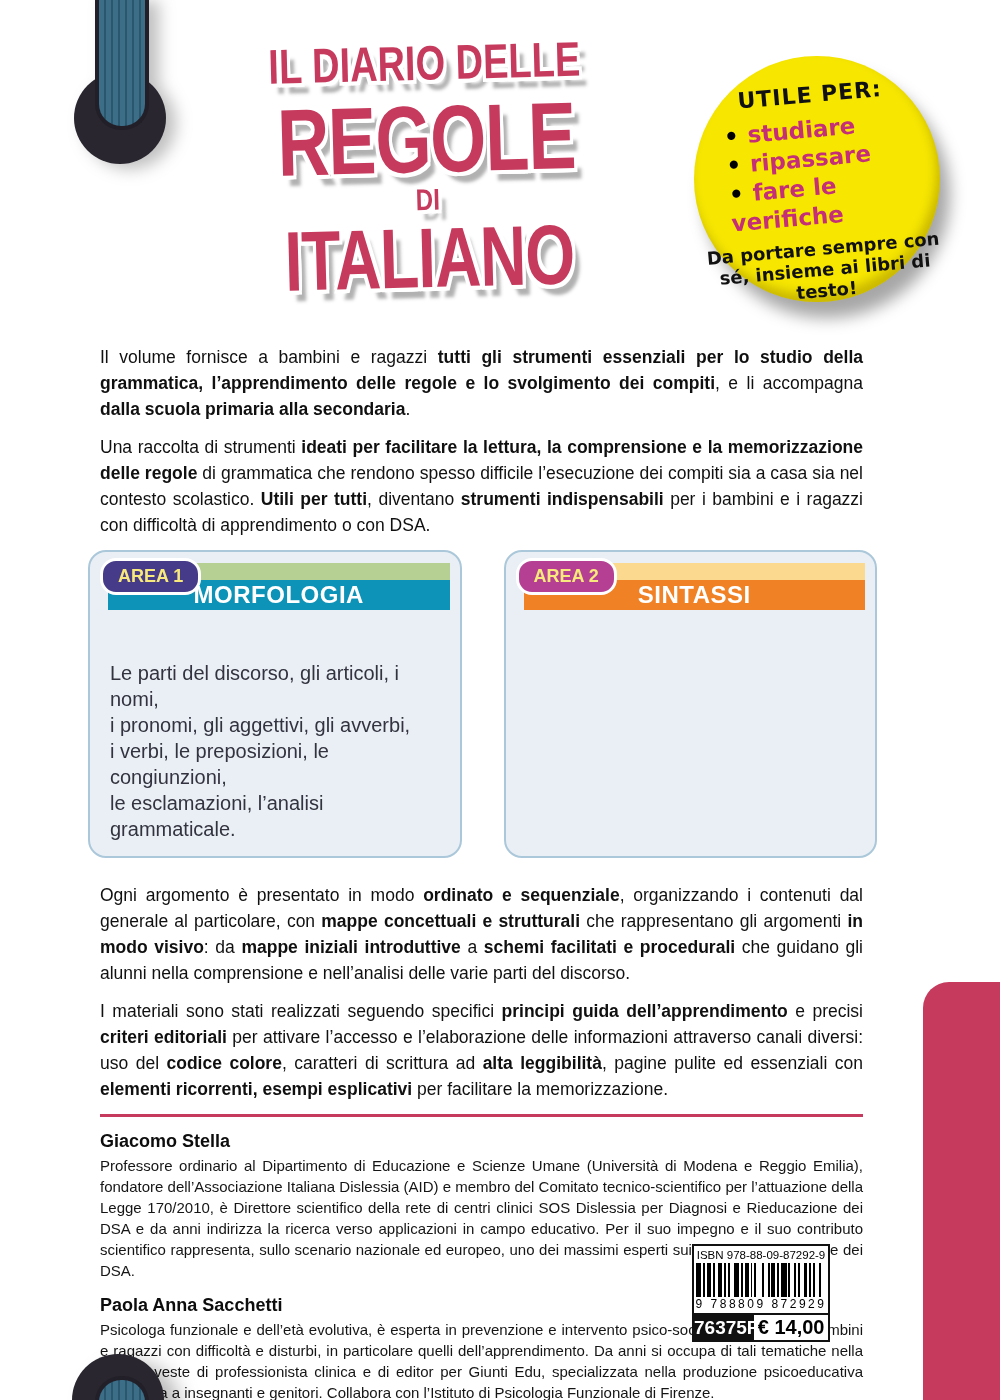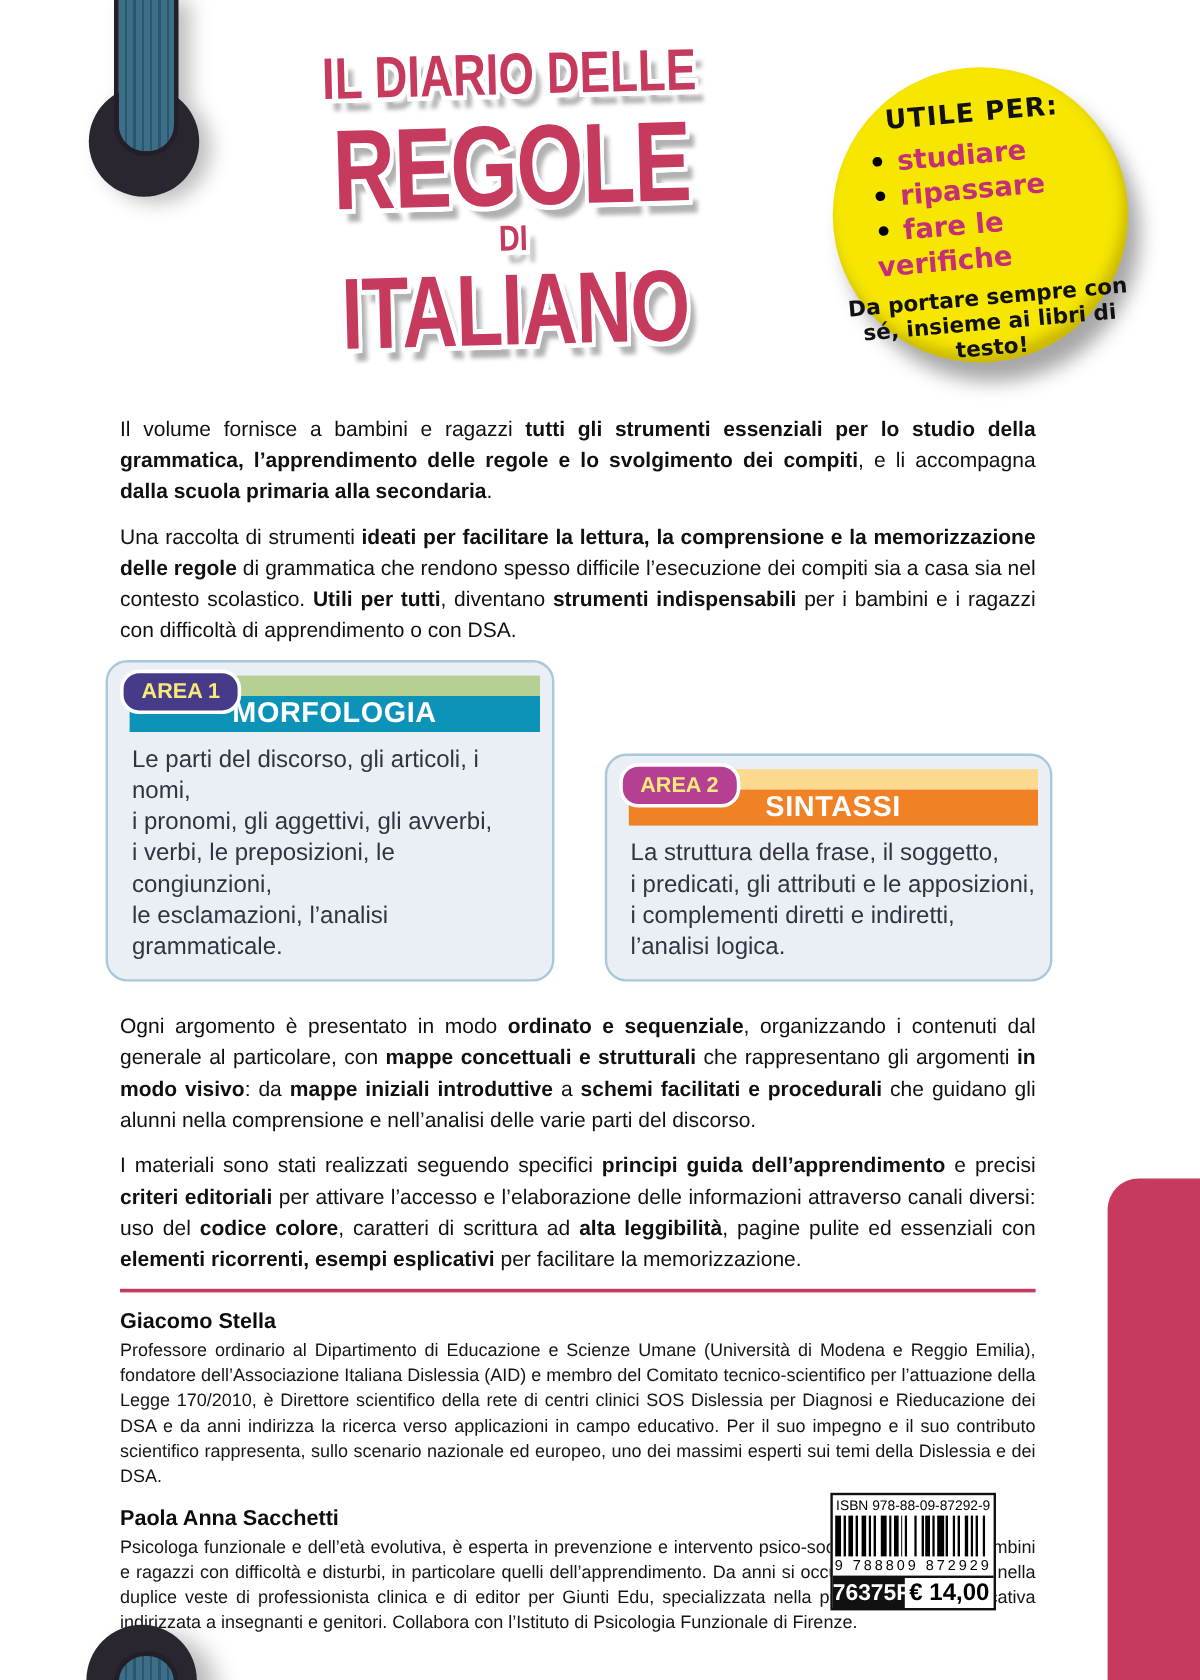--- a/index.html
+++ b/index.html
@@ -40,30 +40,30 @@
   .badge-items li::before{content:"•";color:#000;margin-right:9px;}
   .badge-footer{margin-top:7px;text-align:center;font-size:18px;line-height:21px;font-weight:bold;color:#111;}
 
   
   .content{position:absolute;left:100px;top:344px;width:763px;z-index:2;}
   .content p.rich{margin:0 0 12px;font-size:17.5px;line-height:26px;text-align:justify;color:#101010;}
   .rich b{font-weight:bold;}
   .lead-in{margin-bottom:8px !important;}
 
   
-  .areas-row{position:relative;display:flex;gap:42px;margin:8px 0 24px -12px;width:789px;align-items:flex-end;}
+  .areas-row{position:relative;display:flex;gap:42px;margin:8px 0 24px -12px;width:789px;}
   .area-box{position:relative;flex:1;min-height:172px;background:var(--box-bg,#e9eff5);
             border:2px solid var(--box-border,#abc8da);border-radius:18px;box-sizing:border-box;}
   .area-tab{position:absolute;left:10px;top:6px;z-index:3;background:var(--tab-bg,#453b88);
             color:var(--tab-text,#f7e97c);font-weight:bold;font-size:18px;padding:5px 15px;
             border:3px solid #fff;border-radius:16px;}
   .area-strip{position:absolute;left:96px;right:10px;top:11px;height:17px;background:var(--strip,#b6cf92);}
   .area-bar{position:absolute;left:18px;right:10px;top:28px;height:30px;background:var(--bar,#0d93b7);
             color:#fff;font-weight:bold;font-size:24px;text-align:center;line-height:30px;letter-spacing:.5px;}
-  .area-body{padding:68px 12px 14px 20px;font-size:20px;line-height:26px;color:#33333f;white-space:pre-line;}
+  .area-body{padding:68px 12px 14px 20px;font-size:20px;line-height:26px;color:#33333f;white-space:pre-line;margin-top:40px;}
 
   
   .rule{border:none;border-top:3px solid var(--accent,#c63a5d);margin:8px 0 0;}
   .author-name{font-size:18px;font-weight:bold;margin:14px 0 3px;color:#0d0d0d;}
   .author-bio{margin:0 0 14px;font-size:15px;line-height:21px;text-align:justify;color:#151515;}
 
   
   .barcode-box{position:absolute;left:692px;top:1244px;width:138px;background:#fff;
                border:2px solid #111;z-index:2;text-align:center;box-sizing:border-box;}
   .isbn-text{font-size:11.5px;padding-top:3px;color:#000;}
@@ -117,24 +117,20 @@
       <div class="area-bar">MORFOLOGIA</div>
       <div class="area-body">Le parti del discorso, gli articoli, i nomi,
 i pronomi, gli aggettivi, gli avverbi,
 i verbi, le preposizioni, le congiunzioni,
 le esclamazioni, l’analisi grammaticale.</div>
     </div>
     <div class="area-box" style="--tab-bg: #b43f93; --tab-text: #f7e97c; --strip: #fbd98e; --bar: #f08124;">
       <div class="area-tab">AREA 2</div>
       <div class="area-strip"></div>
       <div class="area-bar">SINTASSI</div>
-      <div class="area-body">La struttura della frase, il soggetto,
-i predicati, gli attributi e le apposizioni,
-i complementi diretti e indiretti,
-l’analisi logica.</div>
     </div>
   </div>
 
   <p class="rich"><span>Ogni argomento è presentato in modo </span><b>ordinato e sequenziale</b><span>, organizzando i contenuti dal generale al particolare, con </span><b>mappe concettuali e strutturali</b><span> che rappresentano gli argomenti </span><b>in modo visivo</b><span>: da </span><b>mappe iniziali introduttive</b><span> a </span><b>schemi facilitati e procedurali</b><span> che guidano gli alunni nella comprensione e nell’analisi delle varie parti del discorso.</span></p>
   <p class="rich"><span>I materiali sono stati realizzati seguendo specifici </span><b>principi guida dell’apprendimento</b><span> e precisi </span><b>criteri editoriali</b><span> per attivare l’accesso e l’elaborazione delle informazioni attraverso canali diversi: uso del </span><b>codice colore</b><span>, caratteri di scrittura ad </span><b>alta leggibilità</b><span>, pagine pulite ed essenziali con </span><b>elementi ricorrenti, esempi esplicativi</b><span> per facilitare la memorizzazione.</span></p>
 
   <hr class="rule">
 
   <div class="author-name">Giacomo Stella</div>
   <p class="author-bio">Professore ordinario al Dipartimento di Educazione e Scienze Umane (Università di Modena e Reggio Emilia), fondatore dell’Associazione Italiana Dislessia (AID) e membro del Comitato tecnico-scientifico per l’attuazione della Legge 170/2010, è Direttore scientifico della rete di centri clinici SOS Dislessia per Diagnosi e Rieducazione dei DSA e da anni indirizza la ricerca verso applicazioni in campo educativo. Per il suo impegno e il suo contributo scientifico rappresenta, sullo scenario nazionale ed europeo, uno dei massimi esperti sui temi della Dislessia e dei DSA.</p>

